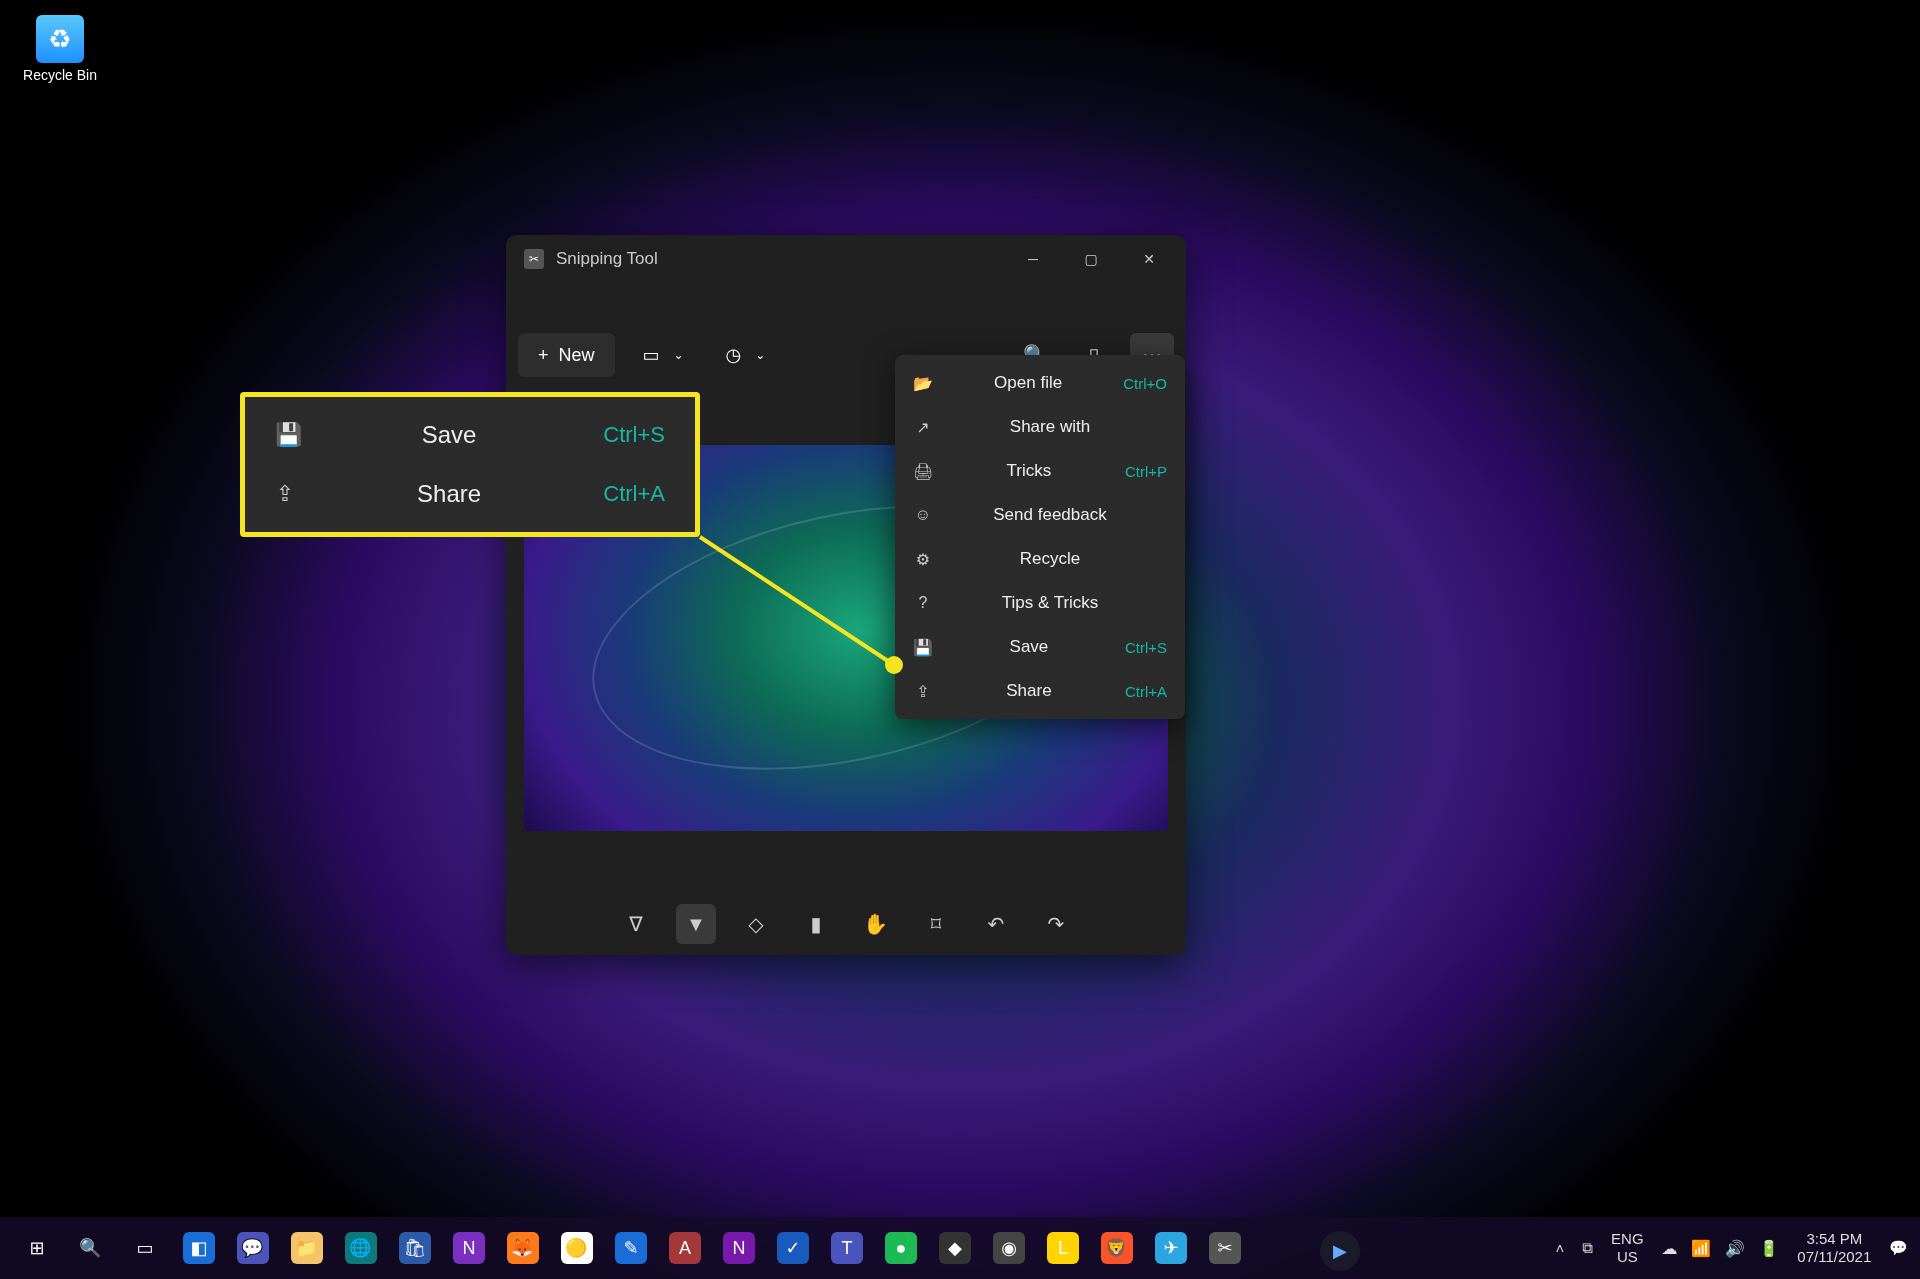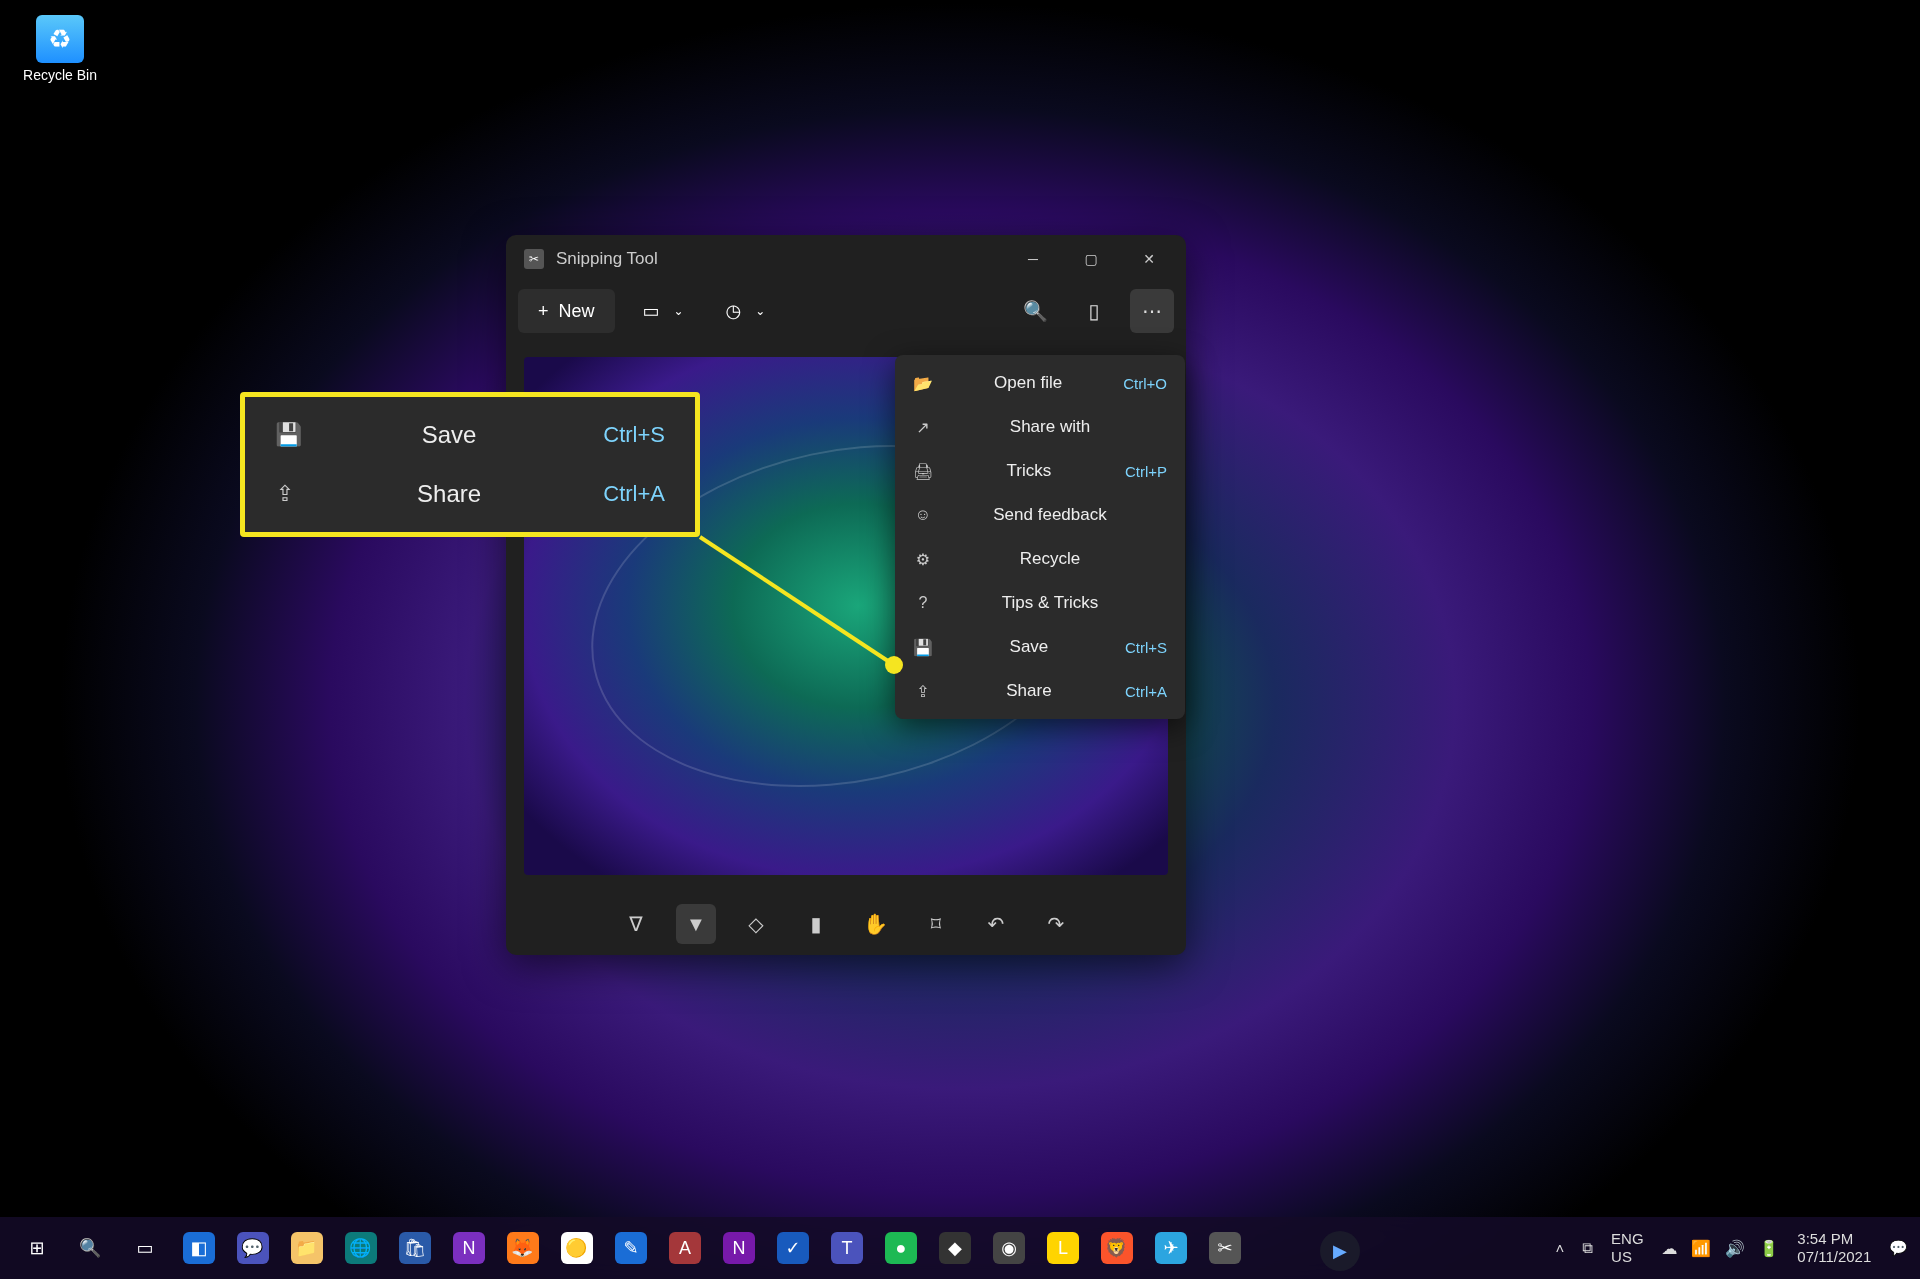--- a/index.html
+++ b/index.html
@@ -10,21 +10,21 @@
 
 .desktop-icon { position: absolute; top: 15px; left: 20px; text-align: center; color: #fff; width: 80px; }
 .recycle-bin-glyph { width: 48px; height: 48px; margin: 0 auto 4px; background: linear-gradient(#5ac8fa,#1e90ff); border-radius: 6px; position: relative; }
 .recycle-bin-glyph::before { content:'♻'; position:absolute; inset:0; display:flex; align-items:center; justify-content:center; font-size:26px; color:#fff; }
 .desktop-icon-label { font-size: 14px; text-shadow: 1px 1px 2px #000; }
 
 
 .window {
   position: absolute; top: 235px; left: 506px; width: 680px; height: 720px;
   background: #202020; border-radius: 10px; box-shadow: 0 10px 40px rgba(0,0,0,.6);
-  display: flex; flex-direction: column; overflow: visible;
+  display: flex; flex-direction: column; overflow: visible; gap: 44px;
 }
 .titlebar { height: 48px; display:flex; align-items:center; padding:0 8px; color:#ccc; }
 .titlebar .app-icon { width:20px; height:20px; margin:0 12px 0 10px; background:#555; border-radius:3px; position:relative; }
 .titlebar .app-icon::before { content:'✂'; font-size:12px; position:absolute; inset:0; display:flex; align-items:center; justify-content:center; color:#fff; }
 .titlebar .title { flex:1; font-size:17px; }
 .win-btns { display:flex; }
 .win-btn { width:58px; height:48px; display:flex; align-items:center; justify-content:center; color:#ccc; cursor:pointer; font-size:14px; }
 
 .toolbar { height:56px; display:flex; align-items:center; padding:0 12px; gap:14px; }
 .tb-btn { height:44px; padding:0 20px; border-radius:6px; background:#2d2d2d; display:flex; align-items:center; gap:10px; color:#fff; cursor:pointer; font-size:18px; }
@@ -42,21 +42,21 @@
 .tool.sel { background:#3a3a3a; }
 
 
 .ctx-menu {
   position:absolute; top:355px; left:895px; width:290px; background:#2b2b2b;
   border-radius:8px; padding:6px 0; box-shadow:0 8px 30px rgba(0,0,0,.6);
 }
 .ctx-item { height:44px; display:flex; align-items:center; padding:0 18px; color:#eee; cursor:pointer; font-size:17px; gap:14px; }
 .ctx-icon { width:20px; text-align:center; font-size:16px; color:#ccc; }
 .ctx-label { flex:1;text-align:center; }
-.ctx-short { color:#7dd3fc; font-size:15px; }
+.ctx-short { color:#14b8a6; font-size:15px; }
 
 
 .callout {
   position:absolute; top:392px; left:240px; width:460px; height:145px;
   border:5px solid #f5e520; background:#2b2b2b; border-radius:4px;
   display:flex; flex-direction:column; justify-content:center; padding:8px 12px;
 }
 .callout .ctx-item { height:60px; font-size:24px; }
 .callout .ctx-icon { font-size:22px; }
 .callout .ctx-short { font-size:22px; }
@@ -64,21 +64,21 @@
 
 
 .taskbar {
   position:absolute; left:0; right:0; bottom:0; height:62px;
   background: rgba(20,10,40,.85); backdrop-filter: blur(12px);
   display:flex; align-items:center; padding:0 12px; gap:6px;
 }
 .tb-app { width:50px; height:50px; display:flex; align-items:center; justify-content:center; border-radius:6px; cursor:pointer; font-size:24px; color:#fff; }
 .tb-app .sq { width:32px; height:32px; border-radius:6px; display:flex; align-items:center; justify-content:center; font-size:18px; }
 .tray { margin-left:auto; display:flex; align-items:center; gap:18px; color:#ddd; font-size:15px; }
-.tray .block { display:flex; flex-direction:column; align-items:flex-start; line-height:1.2; }
+.tray .block { display:flex; flex-direction:column; align-items:center; line-height:1.2; }
 .tray .icons { display:flex; gap:14px; font-size:16px; }
 </style>
 </head>
 <body>
 
 <div class="desktop-icon">
   <div class="recycle-bin-glyph"></div>
   <div class="desktop-icon-label">Recycle Bin</div>
 </div>
 

